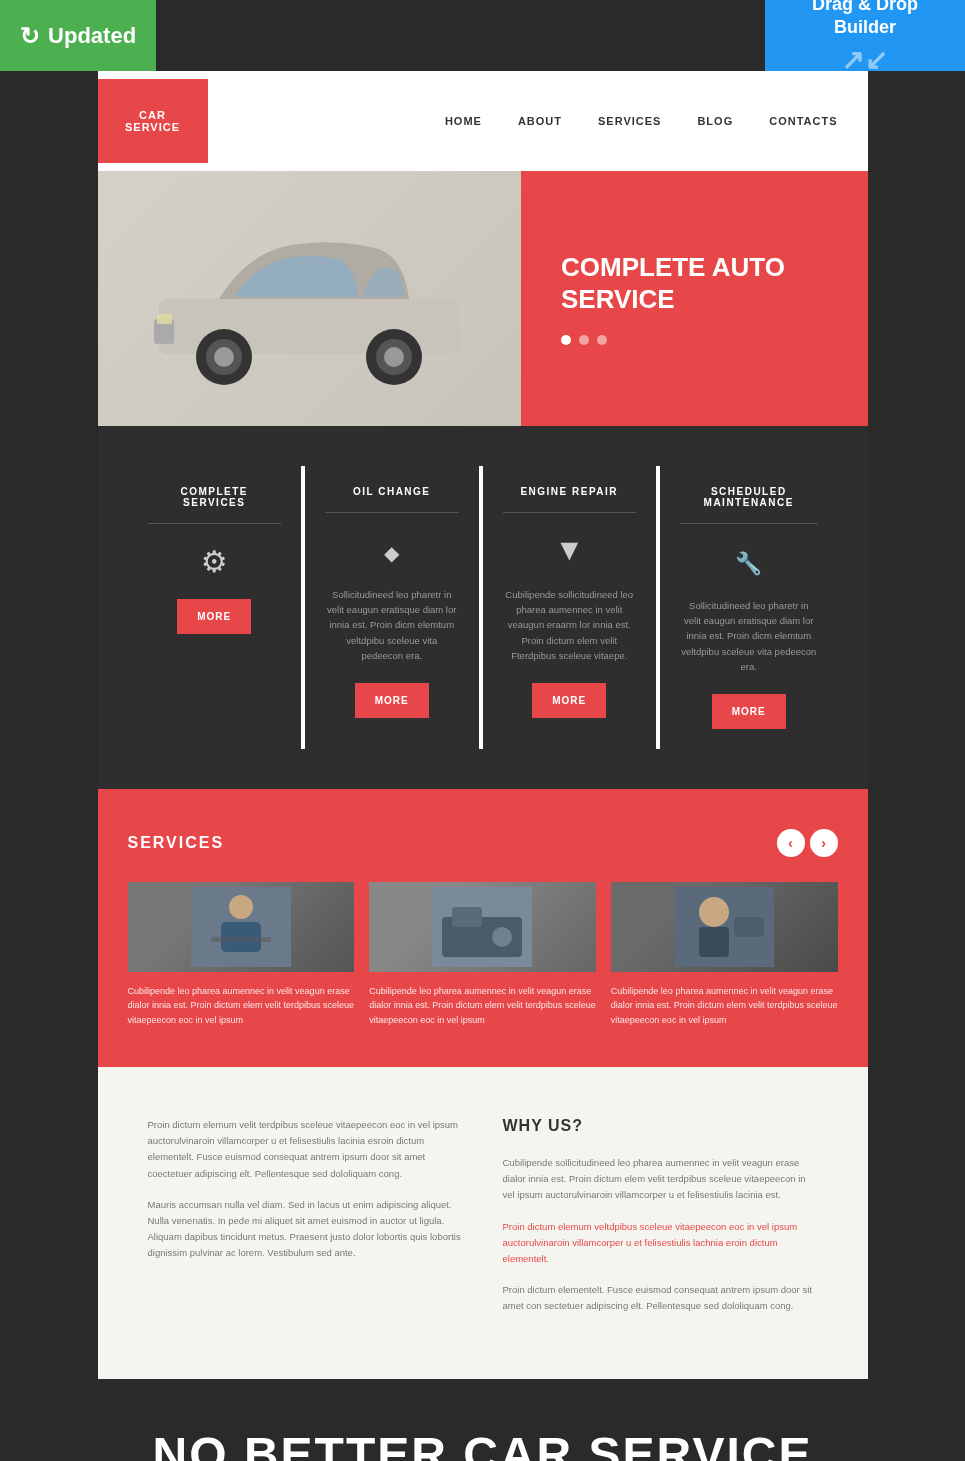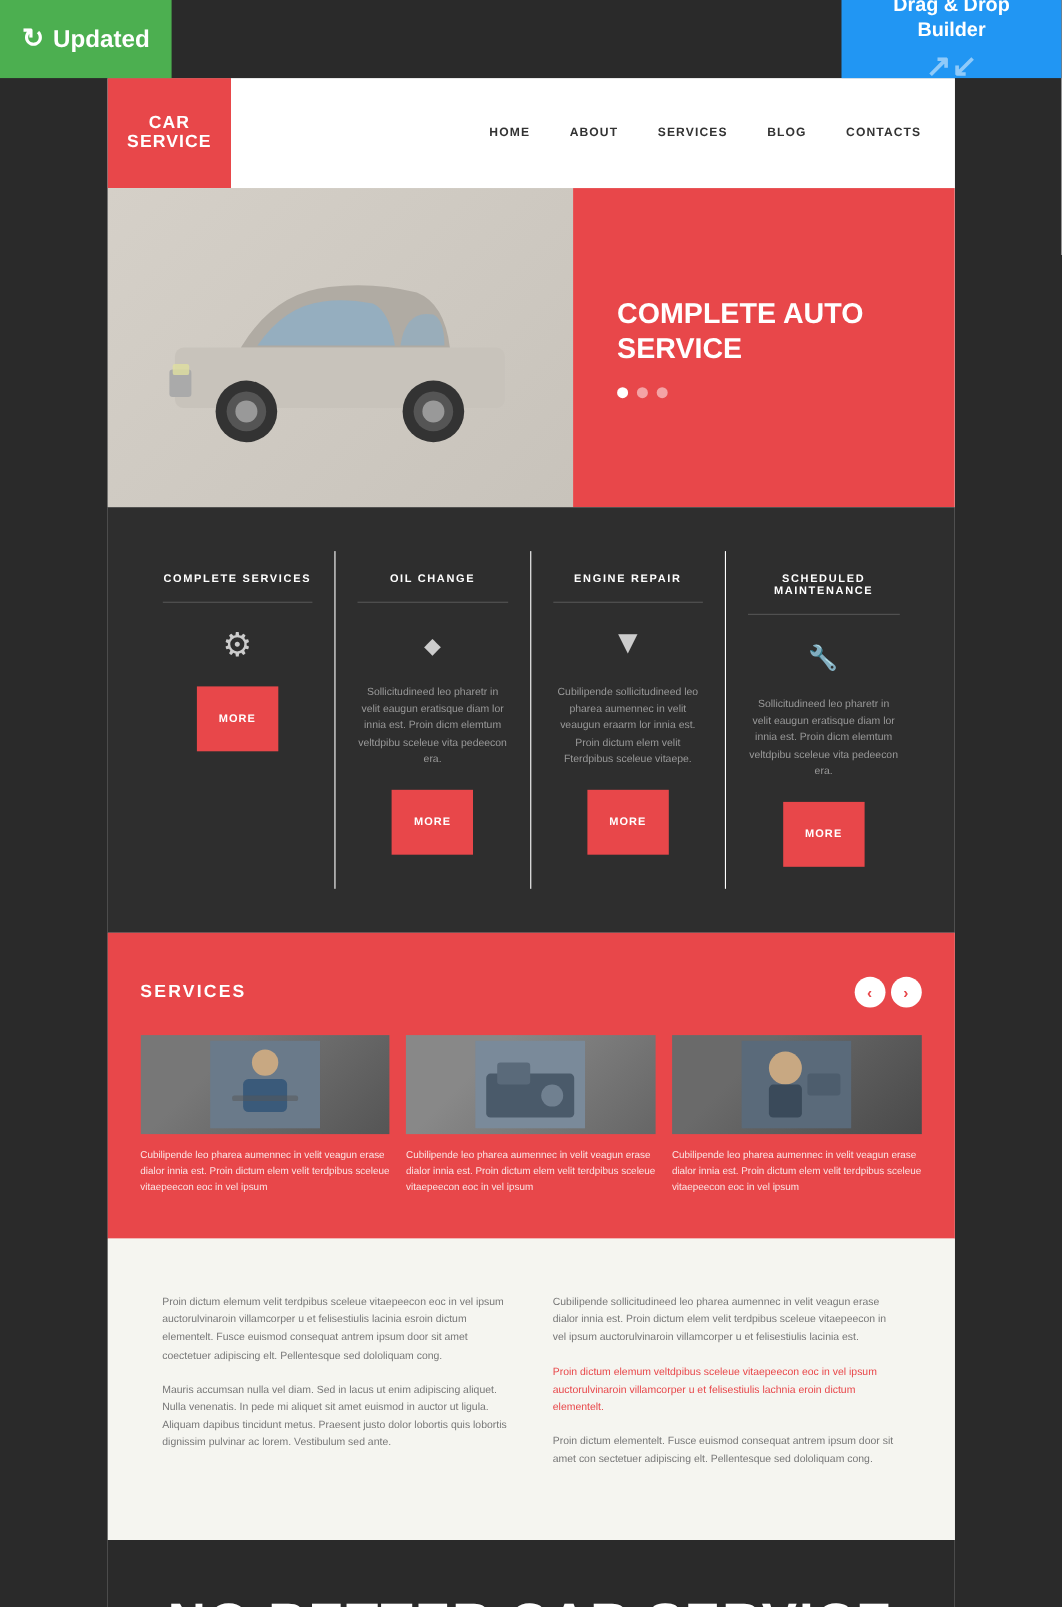--- a/index.html
+++ b/index.html
@@ -65,25 +65,25 @@
     .site-header {
       display: flex;
       align-items: center;
       background: #fff;
       padding: 0;
       height: 100px;
     }
     .logo-box {
       background: #e8474a;
       color: white;
-      font-size: 16px;
+      font-size: 11px;
       font-weight: bold;
       text-align: center;
       padding: 20px 18px;
-      height: 100px;
+      height: 84px;
       display: flex;
       flex-direction: column;
       justify-content: center;
       min-width: 110px;
       letter-spacing: 1px;
     }
     .site-nav {
       flex: 1;
       display: flex;
       justify-content: flex-end;
@@ -96,21 +96,21 @@
       text-decoration: none;
       font-size: 11px;
       letter-spacing: 1px;
       font-weight: 600;
       padding-left: 16px;
     }
 
     
     .hero-section {
       position: relative;
-      height: 290px;
+      height: 255px;
       background: #e0ddd8;
       display: flex;
       overflow: hidden;
     }
     .hero-car {
       width: 55%;
       height: 100%;
       background: linear-gradient(135deg, #d5d0c8 0%, #c8c3bb 100%);
       display: flex;
       align-items: center;
@@ -153,21 +153,21 @@
       background: #2e2e2e;
       padding: 40px 30px;
     }
     .services-grid {
       display: grid;
       grid-template-columns: repeat(4, 1fr);
       gap: 0;
     }
     .service-col {
       padding: 20px 20px;
-      border-right: 1px solid #ffffff;
+      border-right: 4px solid #ffffff;
       text-align: center;
     }
     .service-col:last-child { border-right: none; }
     .service-col-title {
       color: #fff;
       font-size: 10px;
       font-weight: bold;
       letter-spacing: 1.5px;
       text-transform: uppercase;
       margin-bottom: 15px;
@@ -183,21 +183,21 @@
     .service-desc {
       color: #999;
       font-size: 9.5px;
       line-height: 1.6;
       margin-bottom: 20px;
     }
     .more-btn {
       background: #e8474a;
       color: white;
       border: none;
-      padding: 24px 20px;
+      padding: 12px 20px;
       font-size: 10px;
       font-weight: bold;
       letter-spacing: 1px;
       cursor: pointer;
       text-transform: uppercase;
     }
 
     
     .services-carousel-section {
       background: #e8474a;
@@ -459,20 +459,21 @@
 
     </div>
   </section>
 
   <section class="about-section">
     <div class="about-col">
       <p class="about-text">Proin dictum elemum velit terdpibus sceleue vitaepeecon eoc in vel ipsum auctorulvinaroin villamcorper u et felisestiulis lacinia esroin dictum elementelt. Fusce euismod consequat antrem ipsum door sit amet coectetuer adipiscing elt. Pellentesque sed dololiquam cong.</p>
       <p class="about-text">Mauris accumsan nulla vel diam. Sed in lacus ut enim adipiscing aliquet. Nulla venenatis. In pede mi aliquet sit amet euismod in auctor ut ligula. Aliquam dapibus tincidunt metus. Praesent justo dolor lobortis quis lobortis dignissim pulvinar ac lorem. Vestibulum sed ante.</p>
     </div>
     <div class="about-col">
+      <h3 class="about-col-title">WHY US?</h3>
       <p class="about-text">Cubilipende sollicitudineed leo pharea aumennec in velit veagun erase dialor innia est. Proin dictum elem velit terdpibus sceleue vitaepeecon in vel ipsum auctorulvinaroin villamcorper u et felisestiulis lacinia est.</p>
       <p class="about-text highlight">Proin dictum elemum veltdpibus sceleue vitaepeecon eoc in vel ipsum auctorulvinaroin villamcorper u et felisestiulis lachnia eroin dictum elementelt.</p>
       <p class="about-text">Proin dictum elementelt. Fusce euismod consequat antrem ipsum door sit amet con sectetuer adipiscing elt. Pellentesque sed dololiquam cong.</p>
     </div>
   </section>
 
   <section class="bottom-section">
     <h2 class="bottom-title">
       <span>NO BETTER CAR SERVICE</span><br>
       

